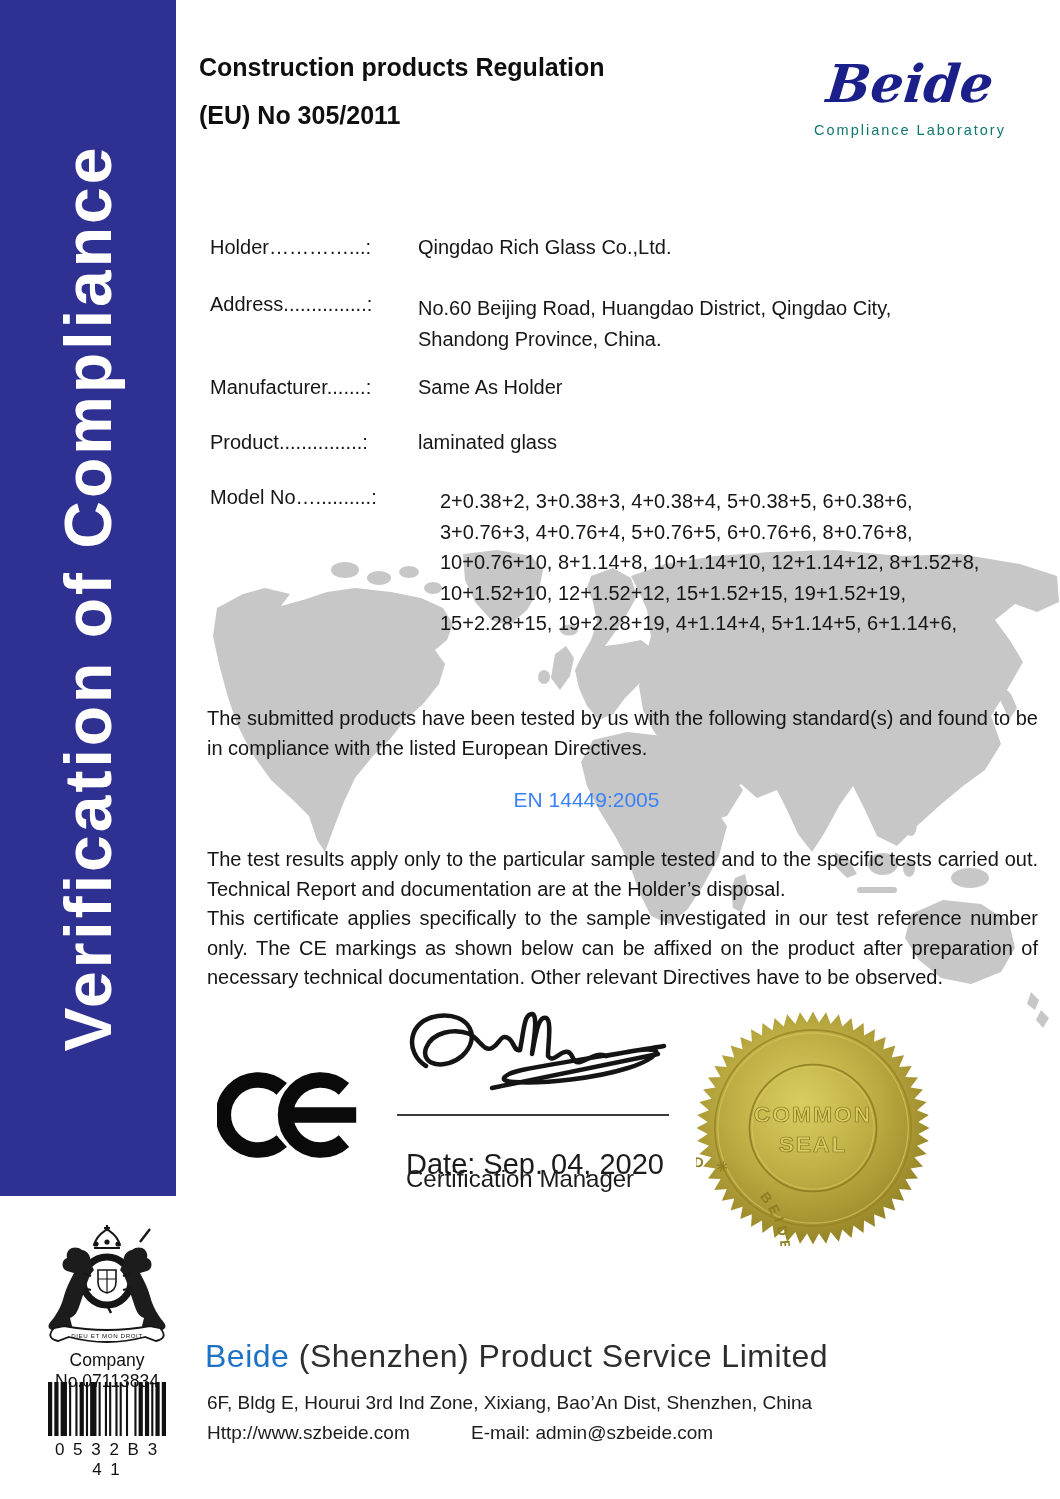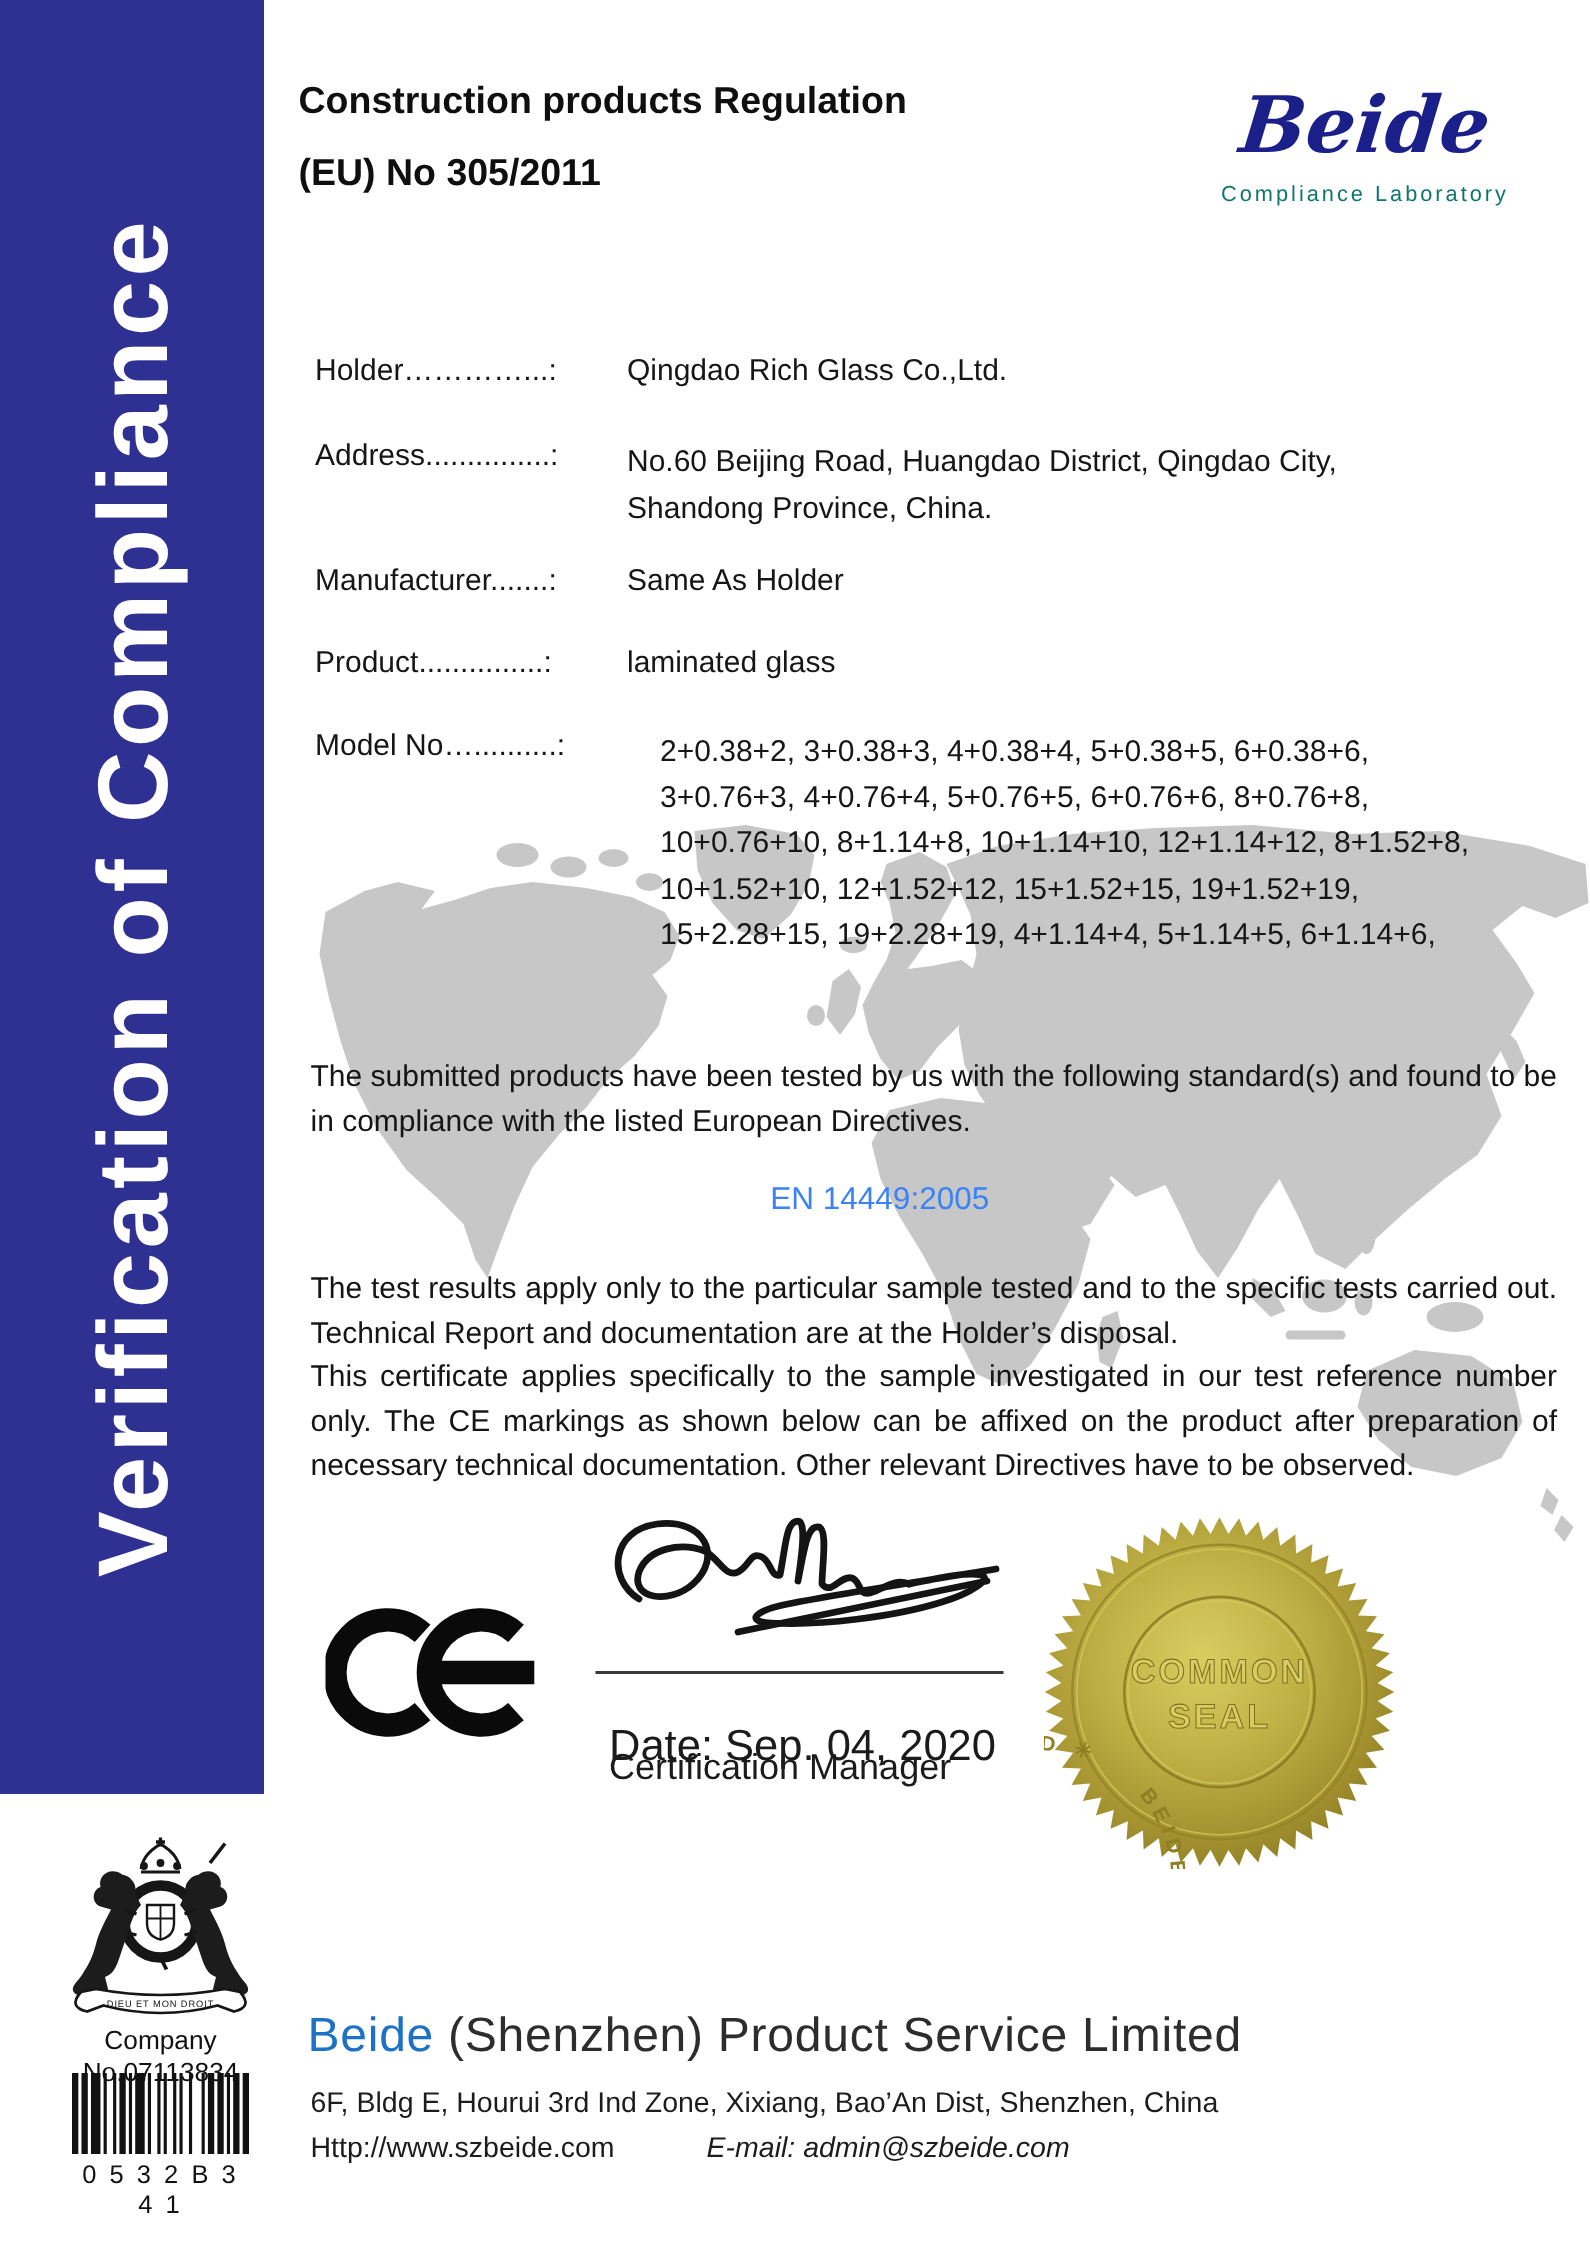--- a/index.html
+++ b/index.html
@@ -48,21 +48,21 @@
   .company-no{position:absolute;left:28px;top:1350px;width:158px;text-align:center;
               font-size:17.5px;color:#111;}
   .barcode-digits{position:absolute;left:48px;top:1440px;width:118px;text-align:center;
                   font-size:17px;letter-spacing:2px;color:#111;}
 
   
   .footer-name{position:absolute;left:205px;top:1338px;font-size:32px;letter-spacing:0.5px;color:#2d2d2d;}
   .footer-name .blue{color:#1e72c6;}
   .footer-addr{position:absolute;left:207px;top:1392px;font-size:19px;color:#1c1c1c;}
   .footer-web{position:absolute;left:207px;top:1422px;font-size:19px;color:#1c1c1c;}
-  .footer-web .email{margin-left:56px;font-style:italic;}
+  .footer-web .email{margin-left:56px;}
 
   svg{display:block;}
   .abs{position:absolute;}
 </style>
 </head>
 <body>
 
 <div class="page">
 
   <svg class="map" viewBox="0 0 865 487" aria-hidden="true">

